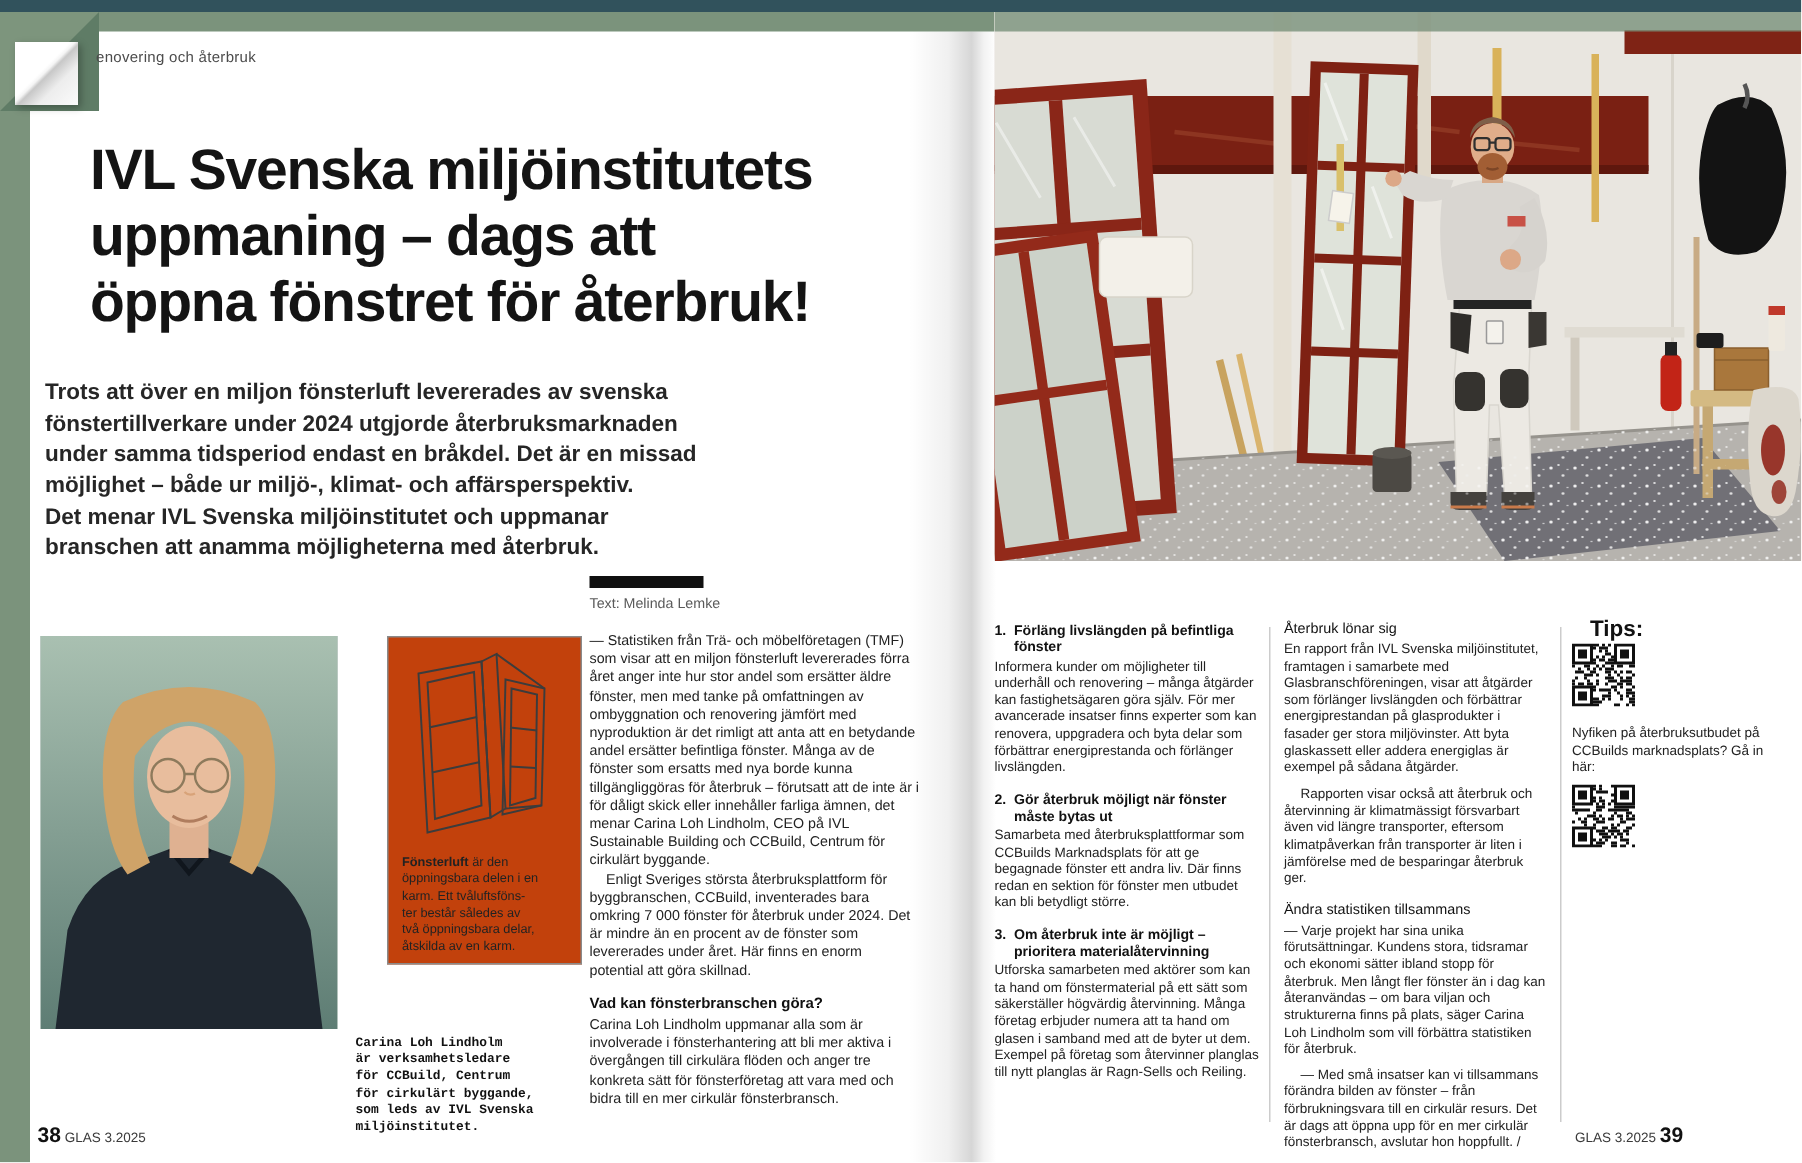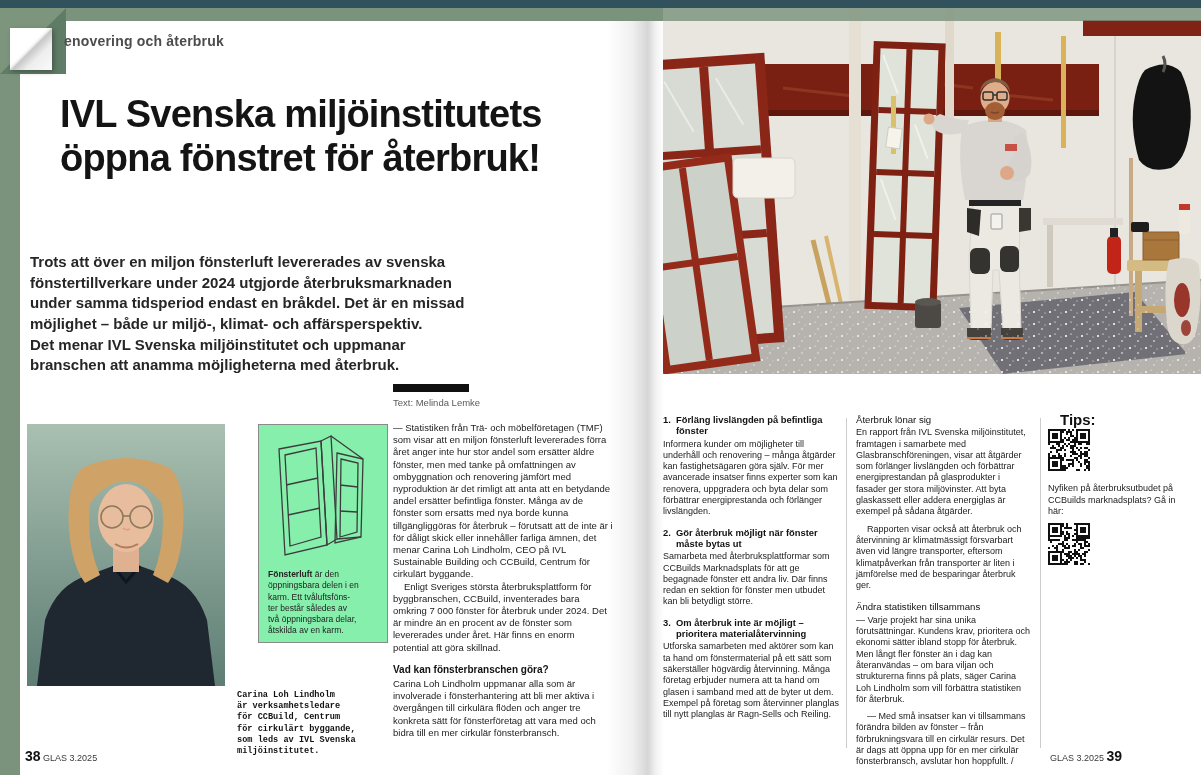--- a/index.html
+++ b/index.html
@@ -12,21 +12,21 @@
   .bar-green{left:0;top:8px;width:663px;height:13px;background:#7b937c;}
   .left-green{left:0;top:21px;width:20px;height:754px;background:#7b937c;}
 
   
   .curl-outer{left:0;top:8px;width:66px;height:66px;
     background:linear-gradient(135deg,#7d957d 49.6%,#5f7c66 50.4%);}
   .curl-page{left:10px;top:20px;width:42px;height:42px;
     background:linear-gradient(135deg,#ffffff 44%,#f4f4f4 48%,#c7c7c7 52%,#ededed 68%,#fbfbfb 100%);
     box-shadow:2px 2px 5px rgba(0,0,0,.28);}
 
-  .kicker{left:64px;top:33px;font-size:14px;color:#4c4c4c;letter-spacing:.2px;font-weight:bold;}
+  .kicker{left:64px;top:33px;font-size:10px;color:#4c4c4c;letter-spacing:.2px;}
 
   .title{left:60px;top:92px;width:575px;font-size:38px;font-weight:bold;line-height:1.16;
          letter-spacing:-0.8px;color:#141414;}
   .title span{display:block;}
 
   .intro{left:30px;top:252px;width:560px;font-size:15px;font-weight:bold;line-height:1.38;
          color:#262626;white-space:pre-line;}
 
   .byline-rule{left:393px;top:384px;width:76px;height:8px;background:#101010;}
   .byline{left:393px;top:397px;font-size:9.5px;color:#5a5a5a;text-align:center;}
@@ -35,21 +35,21 @@
   .lcol p{margin:0 0 0 0;}
   .ind{text-indent:11px;}
   .subhead{font-weight:bold;font-size:10px;margin:10px 0 2px 0;color:#111;}
 
   
   .portrait{left:27px;top:424px;width:198px;height:262px;overflow:hidden;background:#7e978b;}
   .portrait-cap{left:237px;top:690px;width:155px;font-family:"Liberation Mono",monospace;
     font-weight:bold;font-size:8.6px;line-height:11.2px;color:#111;white-space:pre-line;}
 
   
-  .factbox{left:258px;top:424px;width:130px;height:219px;border:1px solid #8a8a8a;background:#86efac;
+  .factbox{left:258px;top:424px;width:130px;height:219px;border:1px solid #8a8a8a;background:#c2410c;
            box-sizing:border-box;padding:8px 9px;}
   .factbox svg{display:block;margin:0 auto 8px auto;}
   .factcap{font-size:8.5px;line-height:11.3px;color:#222;white-space:pre-line;}
   .factcap b{font-weight:bold;}
 
   .footer{font-size:9px;color:#3a3a3a;}
   .footer .pg{font-weight:bold;font-size:14px;color:#111;}
   .footer-left{left:25px;top:748px;}
   .footer-right{left:986px;top:748px;width:200px;text-align:center;}
 
@@ -210,20 +210,21 @@
   </div>
 
   <div class="abs curl-outer">
     <div class="abs curl-page"></div>
   </div>
 
   <div class="abs kicker">enovering och återbruk</div>
 
   <h1 class="abs title" style="margin:0;">
     <span>IVL Svenska miljöinstitutets</span>
+    <span>uppmaning – dags att</span>
     <span>öppna fönstret för återbruk!</span>
   </h1>
 
   <div class="abs intro">Trots att över en miljon fönsterluft levererades av svenska
 fönstertillverkare under 2024 utgjorde återbruksmarknaden
 under samma tidsperiod endast en bråkdel. Det är en missad
 möjlighet – både ur miljö-, klimat- och affärsperspektiv.
 Det menar IVL Svenska miljöinstitutet och uppmanar
 branschen att anamma möjligheterna med återbruk.</div>
 
@@ -317,21 +318,21 @@
     </div>
   </div>
 
   <div class="abs divider div1"></div>
 
   <div class="abs rcol col2">
     <div class="rp-head first">Återbruk lönar sig</div>
     <p>En rapport från IVL Svenska miljöinstitutet, framtagen i samarbete med Glasbranschföreningen, visar att åtgärder som förlänger livslängden och förbättrar energiprestandan på glasprodukter i fasader ger stora miljövinster. Att byta glaskassett eller addera energiglas är exempel på sådana åtgärder.</p>
     <p class="ind">Rapporten visar också att återbruk och återvinning är klimatmässigt försvarbart även vid längre transporter, eftersom klimatpåverkan från transporter är liten i jämförelse med de besparingar återbruk ger.</p>
     <div class="rp-head">Ändra statistiken tillsammans</div>
-    <p>— Varje projekt har sina unika förutsättningar. Kundens krav, prioritera och ekonomi sätter ibland stopp för återbruk. Men långt fler fönster än i dag kan återanvändas – om bara viljan och strukturerna finns på plats, säger Carina Loh Lindholm som vill förbättra statistiken för återbruk.</p>
+    <p>— Varje projekt har sina unika förutsättningar. Kundens stora, tidsramar och ekonomi sätter ibland stopp för återbruk. Men långt fler fönster än i dag kan återanvändas – om bara viljan och strukturerna finns på plats, säger Carina Loh Lindholm som vill förbättra statistiken för återbruk.</p>
     <p class="ind">— Med små insatser kan vi tillsammans förändra bilden av fönster – från förbrukningsvara till en cirkulär resurs. Det är dags att öppna upp för en mer cirkulär fönsterbransch, avslutar hon hoppfullt. /</p>
   </div>
 
   <div class="abs divider div2"></div>
 
   <div class="abs rcol col3">
     <div class="tips-head">Tips:</div>
     <div class="qr"><svg width="42" height="42" viewBox="0 0 42 42" fill="#101010">
           <rect x="0" y="0" width="14" height="14"></rect>
           <rect fill="#fff" x="2" y="2" width="10" height="10"></rect>

